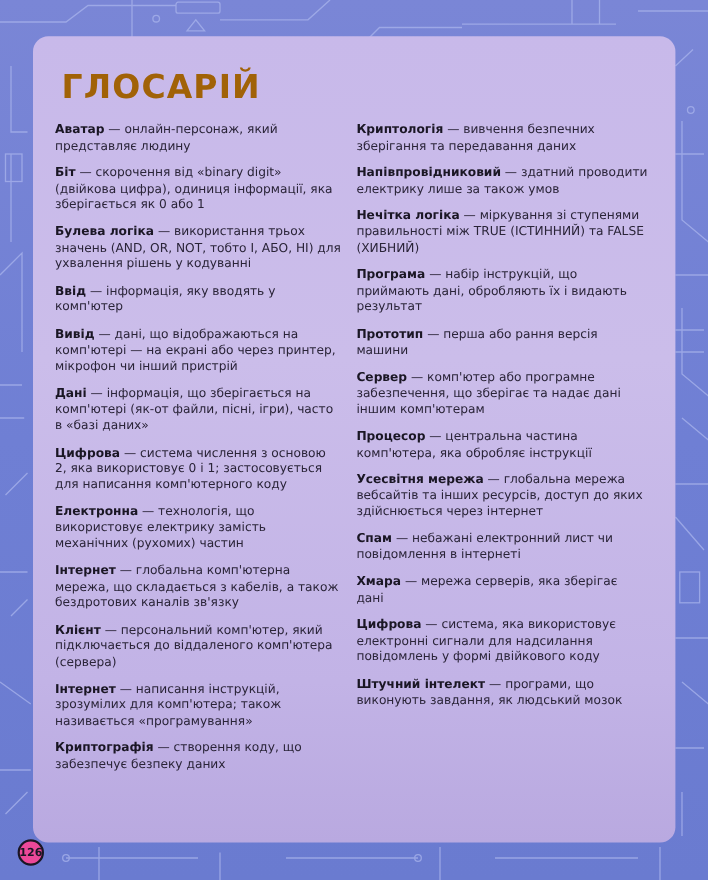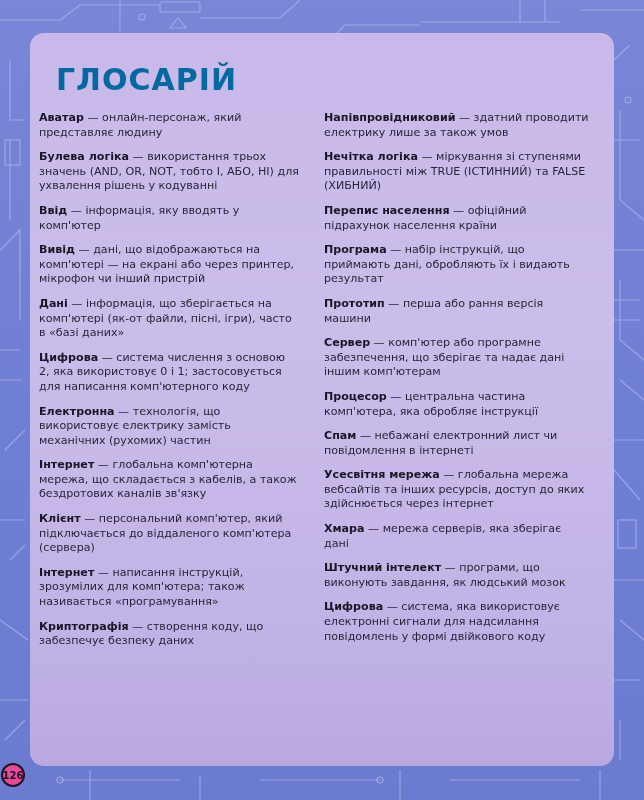--- a/index.html
+++ b/index.html
@@ -10,32 +10,32 @@
   }
   .circuit { position: absolute; inset: 0; pointer-events: none; }
   .card {
     position: absolute; left: 30px; top: 33px; width: 584px; height: 733px;
     background: linear-gradient(180deg, #c8b9ea 0%, #cbbdea 40%, #c2b3e6 80%, #b9a9e0 100%);
     border-radius: 14px;
   }
   .title {
     position: absolute; left: 56px; top: 62px;
     font-family: "DejaVu Sans", sans-serif; font-weight: bold;
-    font-size: 30px; letter-spacing: 1px; color: #0369a1; margin: 0;
+    font-size: 30px; letter-spacing: 1px; color: #a16207; margin: 0;
   }
   .col { position: absolute; top: 111px; }
-  .col.left { left: 39px; width: 260px; }
+  .col.left { left: 50px; width: 260px; }
   .col.right { left: 324px; width: 265px; }
   .entry {
     font-family: "DejaVu Sans", sans-serif; font-size: 11.1px; line-height: 14.6px;
     color: #2a2438; margin: 0 0 10px 0;
   }
   .term { font-weight: bold; color: #1a1624; }
   .page-num {
-    position: absolute; left: 1px; top: 763px; width: 24px; height: 24px;
+    position: absolute; left: 16px; top: 763px; width: 24px; height: 24px;
     border-radius: 50%; background: #ec4899; border: 2px solid #1a1624;
     font-family: "DejaVu Sans", sans-serif; font-size: 10px; font-weight: bold;
     color: #1a1624; display: flex; align-items: center; justify-content: center;
     box-sizing: border-box;
   }
 </style>
 </head>
 <body>
 
 <svg class="circuit" width="644" height="800" viewBox="0 0 644 800">
@@ -64,40 +64,41 @@
     <circle cx="380" cy="780" r="3"></circle>
   </g>
 </svg>
 
 <div class="card"></div>
 
 <h1 class="title">ГЛОСАРІЙ</h1>
 
 <div class="col left">
   <p class="entry"><span class="term">Аватар</span><span> — онлайн-персонаж, який представляє людину</span></p>
+  <p class="entry"><span class="term">Біт</span><span> — скорочення від «binary digit» (двійкова цифра), одиниця інформації, яка зберігається як 0 або 1</span></p>
   <p class="entry"><span class="term">Булева логіка</span><span> — використання трьох значень (AND, OR, NOT, тобто І, АБО, НІ) для ухвалення рішень у кодуванні</span></p>
   <p class="entry"><span class="term">Ввід</span><span> — інформація, яку вводять у комп'ютер</span></p>
   <p class="entry"><span class="term">Вивід</span><span> — дані, що відображаються на комп'ютері — на екрані або через принтер, мікрофон чи інший пристрій</span></p>
   <p class="entry"><span class="term">Дані</span><span> — інформація, що зберігається на комп'ютері (як-от файли, пісні, ігри), часто в «базі даних»</span></p>
   <p class="entry"><span class="term">Цифрова</span><span> — система числення з основою 2, яка використовує 0 і 1; застосовується для написання комп'ютерного коду</span></p>
   <p class="entry"><span class="term">Електронна</span><span> — технологія, що використовує електрику замість механічних (рухомих) частин</span></p>
   <p class="entry"><span class="term">Інтернет</span><span> — глобальна комп'ютерна мережа, що складається з кабелів, а також бездротових каналів зв'язку</span></p>
   <p class="entry"><span class="term">Клієнт</span><span> — персональний комп'ютер, який підключається до віддаленого комп'ютера (сервера)</span></p>
   <p class="entry"><span class="term">Інтернет</span><span> — написання інструкцій, зрозумілих для комп'ютера; також називається «програмування»</span></p>
   <p class="entry"><span class="term">Криптографія</span><span> — створення коду, що забезпечує безпеку даних</span></p>
 </div>
 
 <div class="col right">
+  <p class="entry"><span class="term">Криптологія</span><span> — вивчення безпечних зберігання та передавання даних</span></p>
   <p class="entry"><span class="term">Напівпровідниковий</span><span> — здатний проводити електрику лише за також умов</span></p>
   <p class="entry"><span class="term">Нечітка логіка</span><span> — міркування зі ступенями правильності між TRUE (ІСТИННИЙ) та FALSE (ХИБНИЙ)</span></p>
-  <p class="entry"><span class="term">Перепис населення</span><span> — офіційний підрахунок населення країни</span></p>
   <p class="entry"><span class="term">Програма</span><span> — набір інструкцій, що приймають дані, обробляють їх і видають результат</span></p>
   <p class="entry"><span class="term">Прототип</span><span> — перша або рання версія машини</span></p>
   <p class="entry"><span class="term">Сервер</span><span> — комп'ютер або програмне забезпечення, що зберігає та надає дані іншим комп'ютерам</span></p>
   <p class="entry"><span class="term">Процесор</span><span> — центральна частина комп'ютера, яка обробляє інструкції</span></p>
+  <p class="entry"><span class="term">Усесвітня мережа</span><span> — глобальна мережа вебсайтів та інших ресурсів, доступ до яких здійснюється через інтернет</span></p>
   <p class="entry"><span class="term">Спам</span><span> — небажані електронний лист чи повідомлення в інтернеті</span></p>
-  <p class="entry"><span class="term">Усесвітня мережа</span><span> — глобальна мережа вебсайтів та інших ресурсів, доступ до яких здійснюється через інтернет</span></p>
   <p class="entry"><span class="term">Хмара</span><span> — мережа серверів, яка зберігає дані</span></p>
+  <p class="entry"><span class="term">Цифрова</span><span> — система, яка використовує електронні сигнали для надсилання повідомлень у формі двійкового коду</span></p>
   <p class="entry"><span class="term">Штучний інтелект</span><span> — програми, що виконують завдання, як людський мозок</span></p>
-  <p class="entry"><span class="term">Цифрова</span><span> — система, яка використовує електронні сигнали для надсилання повідомлень у формі двійкового коду</span></p>
 </div>
 
 <div class="page-num">126</div>
 
 </body></html>

